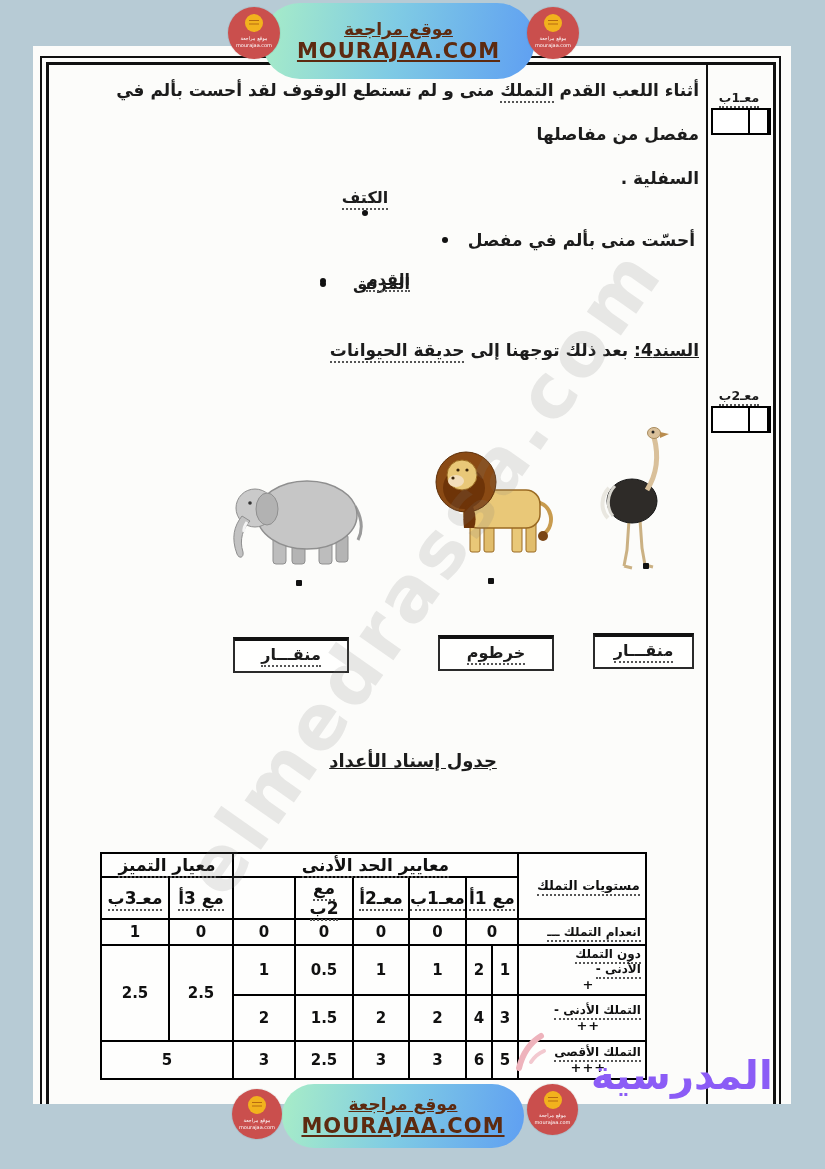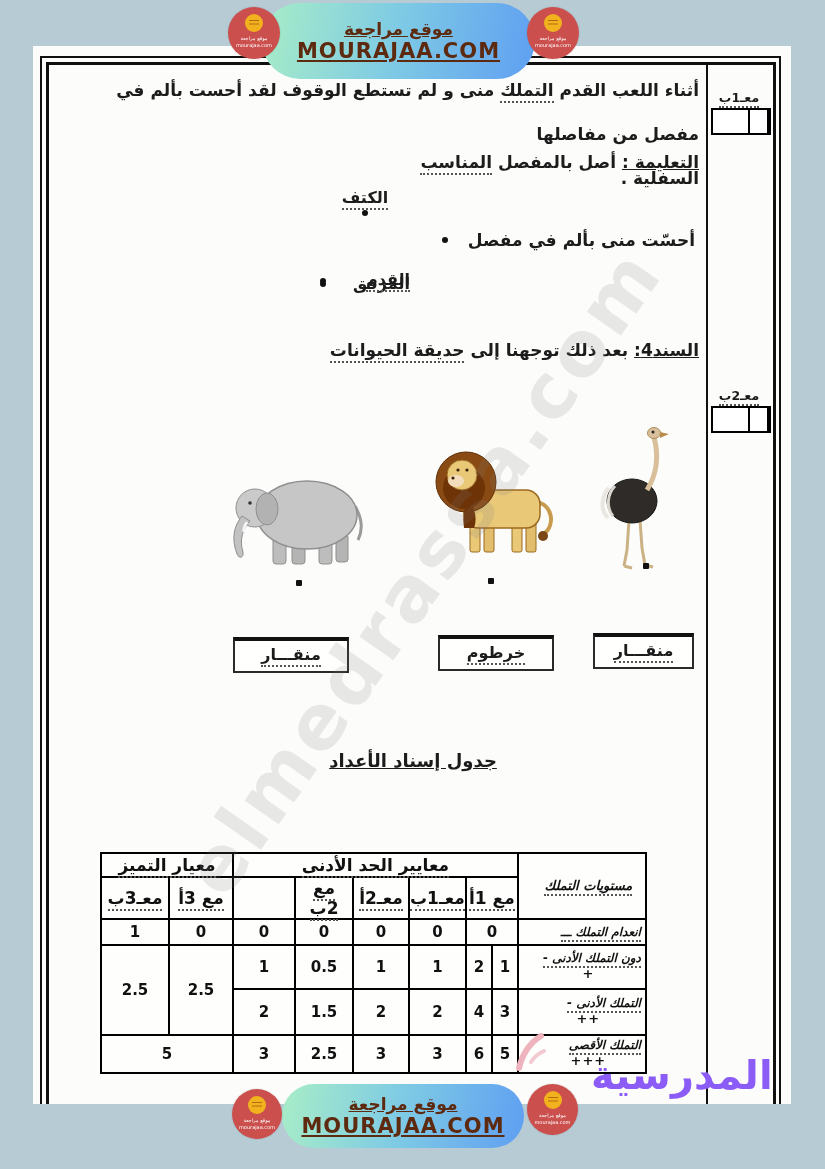--- a/index.html
+++ b/index.html
@@ -30,21 +30,21 @@
   .ansbox{position:absolute;height:30px;background:#fffffe;border:2px solid #2a2a2a;border-top:4px solid #111;
           display:flex;align-items:center;justify-content:center;font-size:16px;}
   .tbl-title{position:absolute;top:704px;left:240px;width:280px;text-align:center;font-size:18px;
              text-decoration:underline;letter-spacing:1px;}
   
   table.grading{position:absolute;left:67px;top:806px;border-collapse:collapse;direction:rtl;table-layout:fixed;
                 background:#fefefd;}
   table.grading td{border:2px solid #000;text-align:center;vertical-align:middle;padding:0;
                    font-size:15px;font-weight:bold;color:#111;}
   table.grading td.hdr{font-size:17px;}
-  table.grading td.lbl{font-size:12px;text-align:right;padding:1px 4px 1px 17px;line-height:1.25;font-style:italic;}
+  table.grading td.lbl{font-size:12px;text-align:right;padding:1px 4px 1px 17px;line-height:1.25;}
   table.grading .sign{display:block;text-align:center;font-size:13px;letter-spacing:1px;}
   tr.h1{height:24px;} tr.h2{height:28px;} tr.r1{height:26px;} tr.r2{height:44px;} tr.r3{height:46px;} tr.r4{height:38px;}
   
   .score-ref{position:absolute;left:677px;width:58px;text-align:center;font-size:12.5px;}
   .score-grid{position:absolute;left:678px;width:56px;height:23px;border:2px solid #000;display:flex;background:#fff;}
   .score-grid div{flex:1;border-right:2px solid #000;}
   .score-grid div:first-child{border-right:none;}
   
   .wm-diag{position:absolute;left:70px;top:205px;width:640px;height:640px;display:flex;align-items:center;justify-content:center;
            transform:rotate(-55deg);font-size:76px;font-weight:bold;color:rgba(125,125,125,0.16);
@@ -71,25 +71,20 @@
   <div class="vdivider"></div>
 
   <div class="ar line intro">
     <span>أثناء اللعب القدم</span>
     <span class="du">التملك</span>
     <span>منى و لم تستطع الوقوف لقد أحست بألم في مفصل من مفاصلها</span>
     <br>
     <span>السفلية .</span>
   </div>
 
-  <div class="ar line instr1">
-    <span class="ul">التعليمة :</span>
-    <span>أصل بالمفصل</span>
-    <span class="du">المناسب</span>
-  </div>
 
   <div class="ar stem">
     <span>أحسّت منى بألم في مفصل</span>
     <span class="dot"></span>
   </div>
 
   <div class="option ar" style="top:142px;flex-direction:column;">
     <span class="du">الكتف</span>
     <span class="dot"></span>
   </div>

